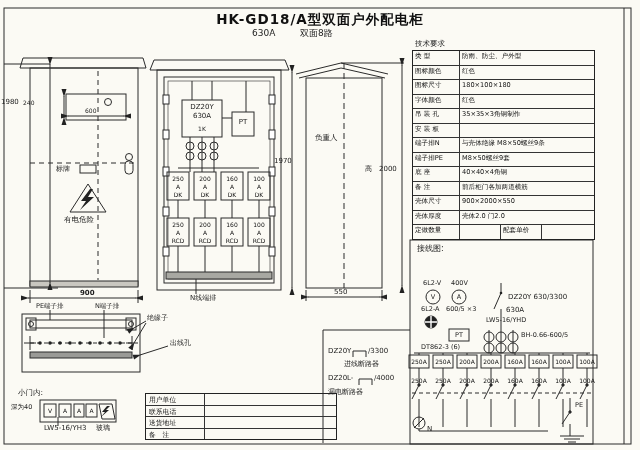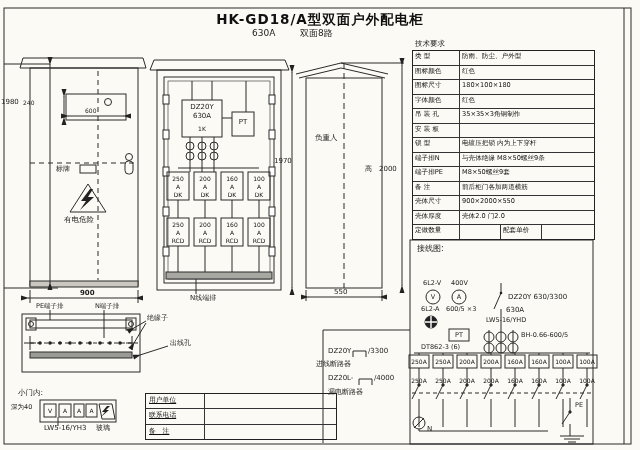--- a/index.html
+++ b/index.html
@@ -14,21 +14,21 @@
   .ttable{position:absolute;left:412px;top:50px;width:181px;height:188px;border:1.2px solid #222;display:flex;flex-direction:column;z-index:3;background:rgba(255,255,255,0.0);}
   .trow{flex:1;display:flex;border-top:1px solid #333;min-height:0;}
   .trow:first-child{border-top:none;}
   .trow .tl{width:42px;border-right:1px solid #333;font-size:6.6px;padding:1px 2px 0 2px;overflow:hidden;}
   .trow .tv{flex:1;font-size:6.6px;padding:1px 2px 0 2px;overflow:hidden;}
   .tfoot .tc2{width:40px;border-right:1px solid #333;}
   .tfoot .tc3{width:36px;border-right:1px solid #333;font-size:6.6px;padding:1px 2px 0 2px;}
   .tfoot .tc4{flex:1;}
   
   .otable{position:absolute;left:145px;top:393px;width:190px;height:45px;border:1.2px solid #222;display:flex;flex-direction:column;z-index:3;}
-  .orow{flex:1;display:flex;border-top:1px solid #333;min-height:0;text-decoration:underline;}
+  .orow{flex:1;display:flex;border-top:1px solid #333;min-height:0;}
   .orow:first-child{border-top:none;}
   .orow .ol{width:52px;border-right:1px solid #333;font-size:6.8px;padding:1px 3px 0 3px;}
   .orow .ov{flex:1;}
   .mini{position:absolute;z-index:3;font-size:6px;text-align:center;}
 </style>
 </head>
 <body>
 
 <div class="sheet">
 
@@ -364,30 +364,30 @@
       </div>
   <div class="trow">
         <div class="tl">吊 装 孔</div>
         <div class="tv">35×35×3角钢制作</div>
       </div>
   <div class="trow">
         <div class="tl">安 装 板</div>
         <div class="tv"></div>
       </div>
   <div class="trow">
-        <div class="tl">锁  型</div>
-        <div class="tv">电镀压把锁 内为上下穿杆</div>
-      </div>
-  <div class="trow">
         <div class="tl">端子排N</div>
         <div class="tv">与壳体绝缘 M8×50螺丝9条</div>
       </div>
   <div class="trow">
         <div class="tl">端子排PE</div>
         <div class="tv">M8×50螺丝9套</div>
+      </div>
+  <div class="trow">
+        <div class="tl">底  座</div>
+        <div class="tv">40×40×4角钢</div>
       </div>
   <div class="trow">
         <div class="tl">备  注</div>
         <div class="tv">前后柜门各加两道横筋</div>
       </div>
   <div class="trow">
         <div class="tl">壳体尺寸</div>
         <div class="tv">900×2000×550</div>
       </div>
   <div class="trow">
@@ -429,33 +429,37 @@
 <div class="mini" style="left:481px;top:377px;width:20px;">200A</div>
 <div class="mini" style="left:505px;top:377px;width:20px;">160A</div>
 <div class="mini" style="left:529px;top:377px;width:20px;">160A</div>
 <div class="mini" style="left:553px;top:377px;width:20px;">100A</div>
 <div class="mini" style="left:577px;top:377px;width:20px;">100A</div>
 <div class="t" style="left:427px;top:426px;">N</div>
 <div class="t f65" style="left:575px;top:402px;">PE</div>
 
 <div class="t" style="left:328px;top:348px;">DZ20Y</div>
 <div class="t" style="left:368px;top:348px;">/3300</div>
-<div class="t" style="left:316px;top:361px;">进线断路器</div>
+<div class="t" style="left:344px;top:361px;">进线断路器</div>
 <div class="t" style="left:328px;top:375px;">DZ20L-</div>
 <div class="t" style="left:374px;top:375px;">/4000</div>
 <div class="t" style="left:328px;top:389px;">漏电断路器</div>
 
 <div class="otable">
   <div class="orow">
         <div class="ol">用户单位</div>
         <div class="ov"></div>
       </div>
   <div class="orow">
         <div class="ol">联系电话</div>
         <div class="ov"></div>
       </div>
   <div class="orow">
+        <div class="ol">送货地址</div>
+        <div class="ov"></div>
+      </div>
+  <div class="orow">
         <div class="ol">备　注</div>
         <div class="ov"></div>
       </div>
 </div>
 
 </div>
 
 </body></html>

